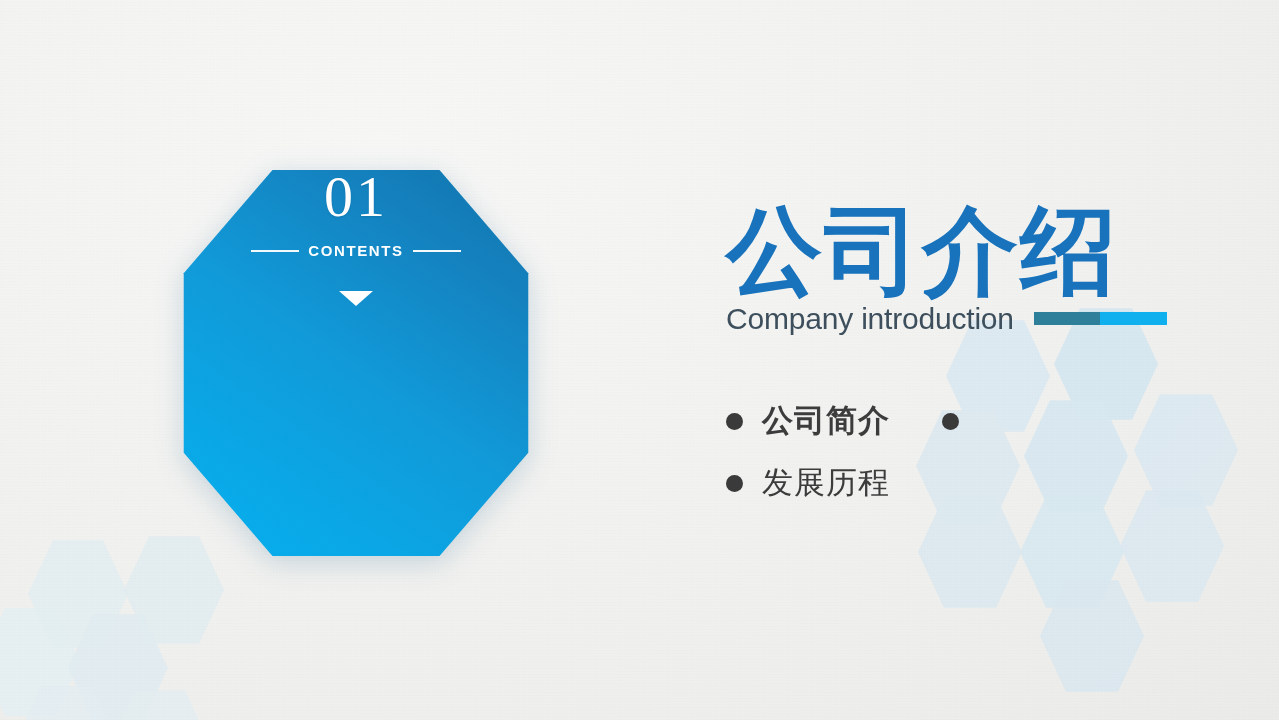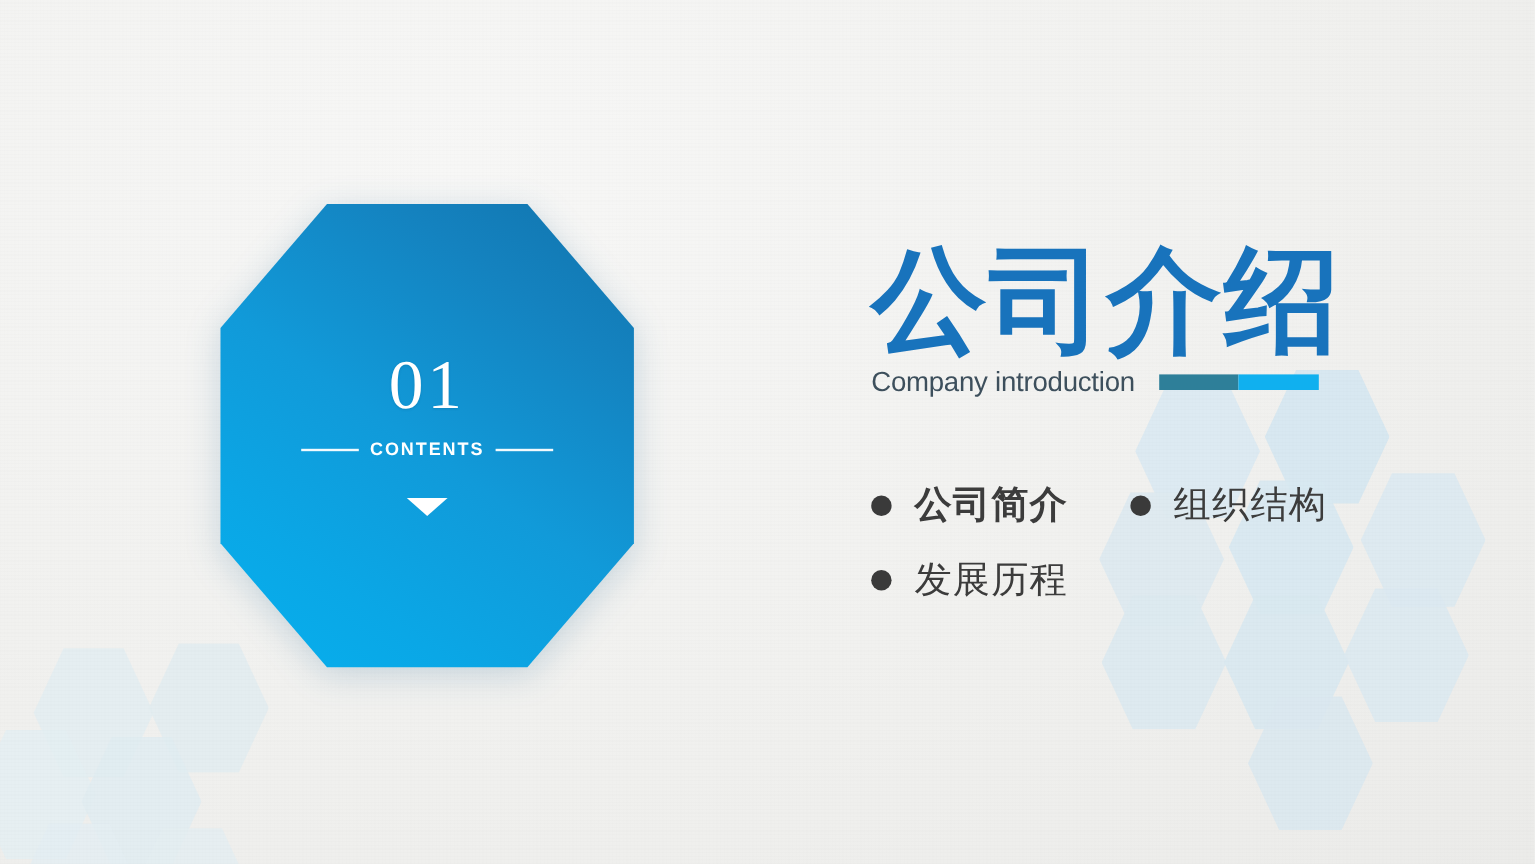--- a/index.html
+++ b/index.html
@@ -63,21 +63,21 @@
   #hex-main::after {
     content:"";
     position:absolute; inset:0;
     border-radius:46px;
     box-shadow:inset 0 0 0 0 rgba(255,255,255,0);
   }
 
   #hex-content {
     position:absolute; inset:0;
     display:flex; flex-direction:column;
-    align-items:center; justify-content:center;
+    align-items:center; justify-content:flex-start;
     color:#ffffff;
     padding-bottom:4px;
   }
 
   #hex-number {
     font-family:"Liberation Serif", "DejaVu Serif", serif;
     font-size:58px;
     line-height:1;
     letter-spacing:3px;
     font-weight:400;
@@ -120,21 +120,21 @@
     letter-spacing:2px;
     white-space:nowrap;
   }
 
   #subtitle-row {
     display:flex; align-items:center;
     margin-top:6px;
     height:26px;
   }
   #subtitle-en {
-    font-size:23px;
+    font-size:30px;
     color:#3d4f5c;
     letter-spacing:-0.2px;
     white-space:nowrap;
   }
   #accent-bar {
     display:flex;
     margin-left:20px;
     height:13px;
     width:133px;
   }
@@ -220,21 +220,20 @@
     </div>
   </div>
 
   <div id="bullet-grid">
     <div class="bullet-item">
       <span class="bullet-dot" style="background: rgb(58, 58, 58);"></span>
       <span class="bullet-text" style="color: rgb(60, 60, 60); font-weight: bold;">公司简介</span>
     </div>
     <div class="bullet-item">
       <span class="bullet-dot" style="background: rgb(58, 58, 58);"></span>
-      <span class="bullet-text" style="color: rgb(60, 60, 60);">组织结构</span>
     </div>
     <div class="bullet-item">
       <span class="bullet-dot" style="background: rgb(58, 58, 58);"></span>
       <span class="bullet-text" style="color: rgb(60, 60, 60);">发展历程</span>
     </div>
   </div>
 
 </div>
 
 </body></html>

